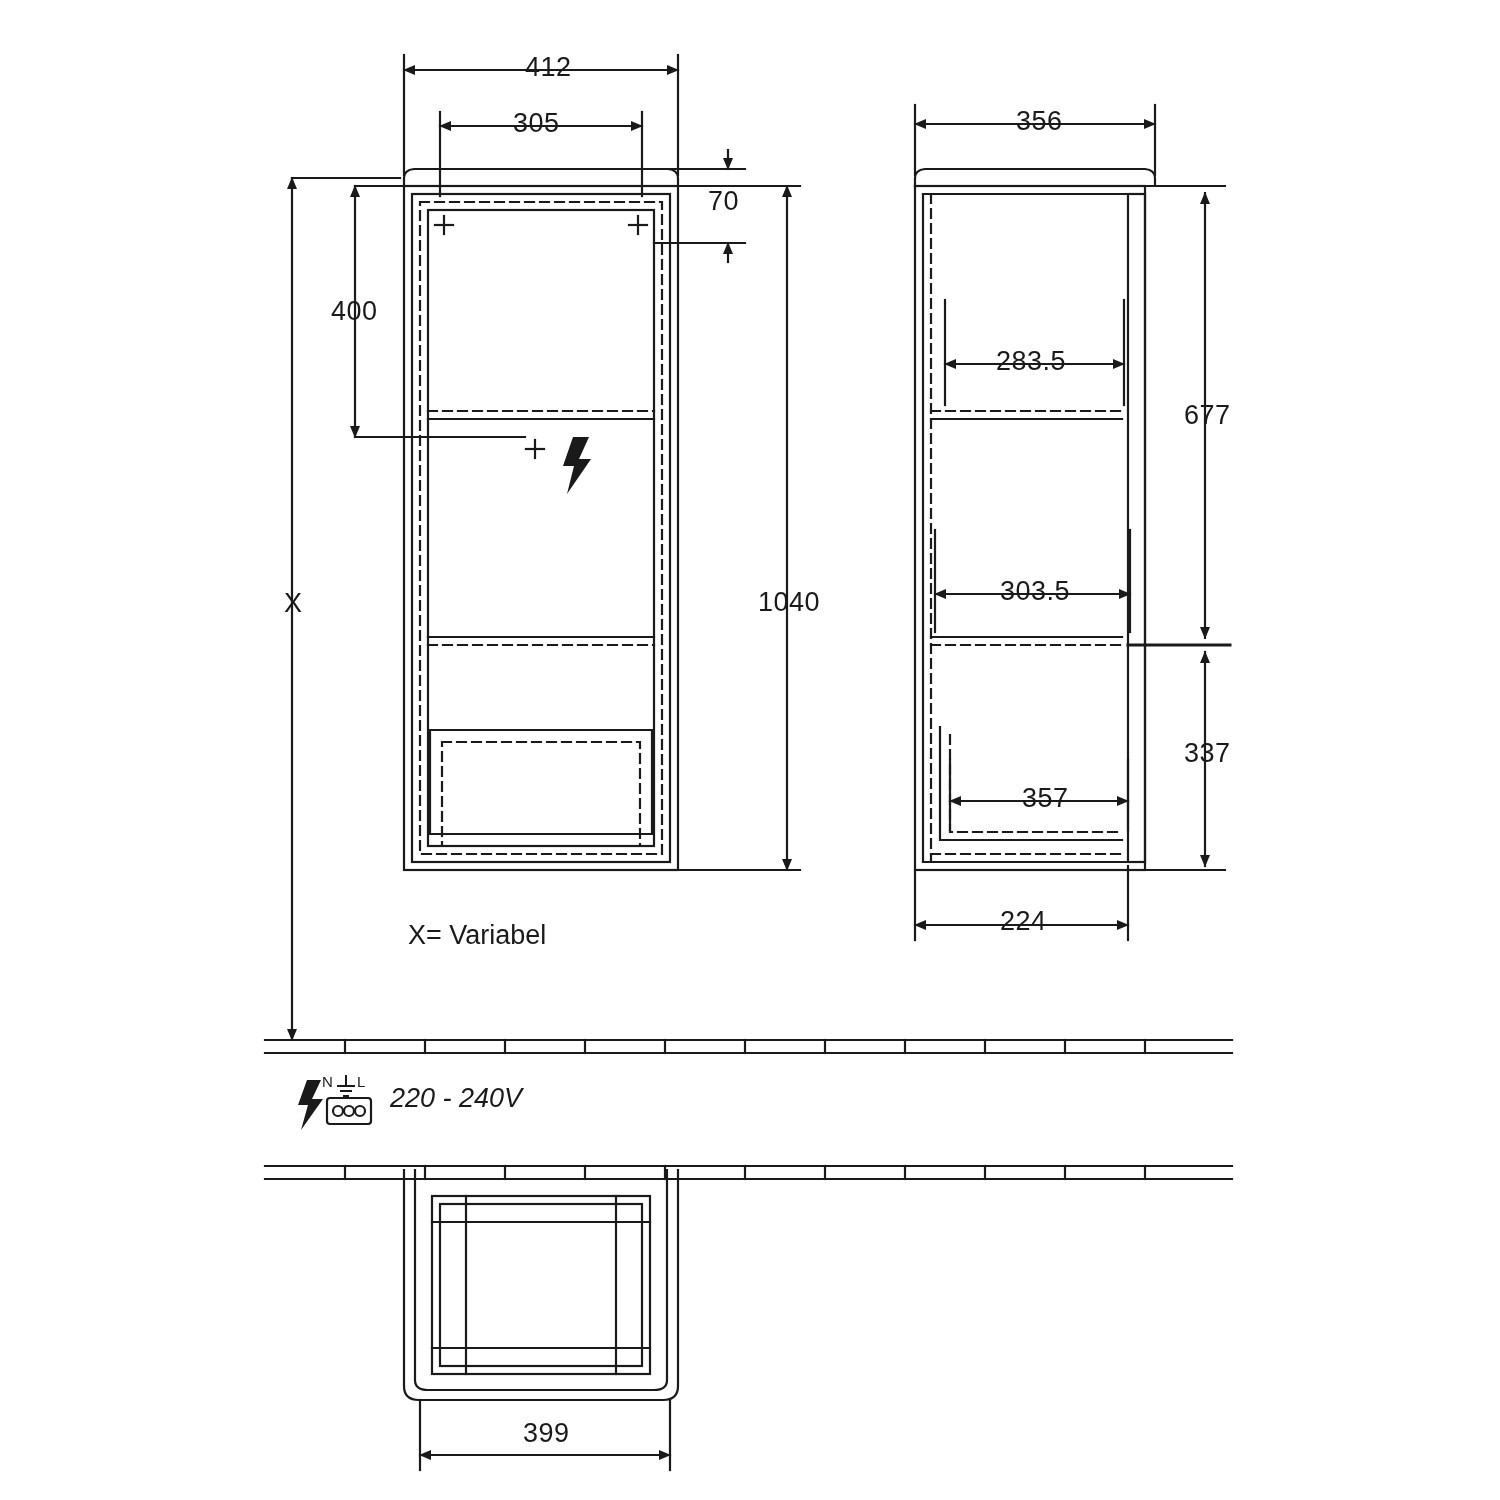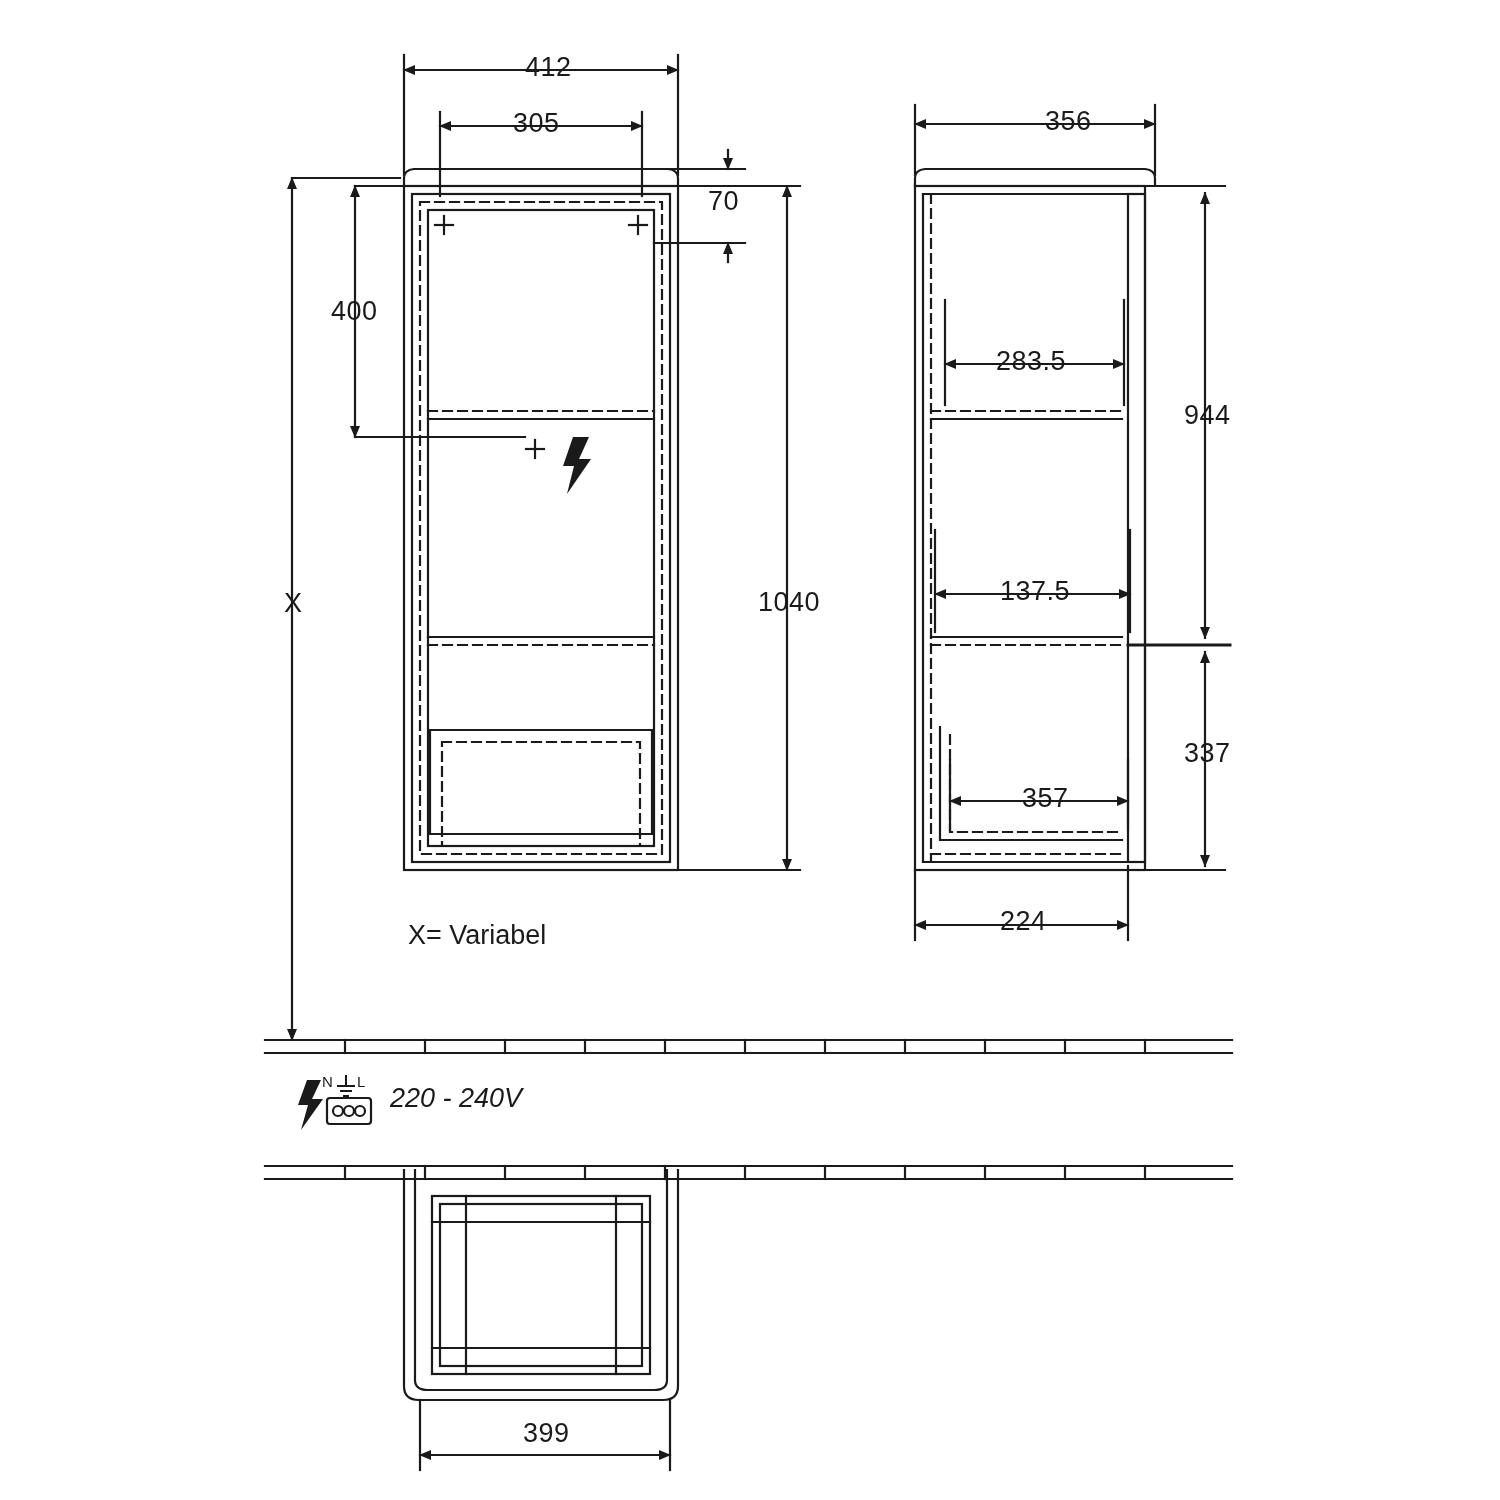--- a/index.html
+++ b/index.html
@@ -279,25 +279,25 @@
     </g>
   </svg>
 
   <div class="dim-label" style="left:525px; top:52px;">412</div>
   <div class="dim-label" style="left:513px; top:108px;">305</div>
   <div class="dim-label" style="left:708px; top:186px;">70</div>
   <div class="dim-label" style="left:331px; top:296px;">400</div>
   <div class="dim-label" style="left:758px; top:587px;">1040</div>
   <div class="dim-label" style="left:284px; top:588px;">X</div>
 
-  <div class="dim-label" style="left:1016px; top:106px;margin-left:29px;">356</div>
+  <div class="dim-label" style="left:1016px; top:106px;">356</div>
   <div class="dim-label" style="left:996px; top:346px;">283.5</div>
-  <div class="dim-label" style="left:1000px; top:576px;">137.5</div>
+  <div class="dim-label" style="left:1000px; top:576px;">303.5</div>
   <div class="dim-label" style="left:1022px; top:783px;">357</div>
-  <div class="dim-label" style="left:1184px; top:400px;">944</div>
+  <div class="dim-label" style="left:1184px; top:400px;">677</div>
   <div class="dim-label" style="left:1184px; top:738px;">337</div>
   <div class="dim-label" style="left:1000px; top:906px;">224</div>
 
   <div class="dim-label" style="left:523px; top:1418px;">399</div>
 
   <div class="note-label" style="left:408px; top:920px;">X= Variabel</div>
   <div class="note-label" style="left:390px; top:1083px;font-style:italic;">220 - 240V</div>
 
   <div class="tiny-label" style="left:322px; top:1073px;">N</div>
   <div class="tiny-label" style="left:357px; top:1073px;">L</div>

